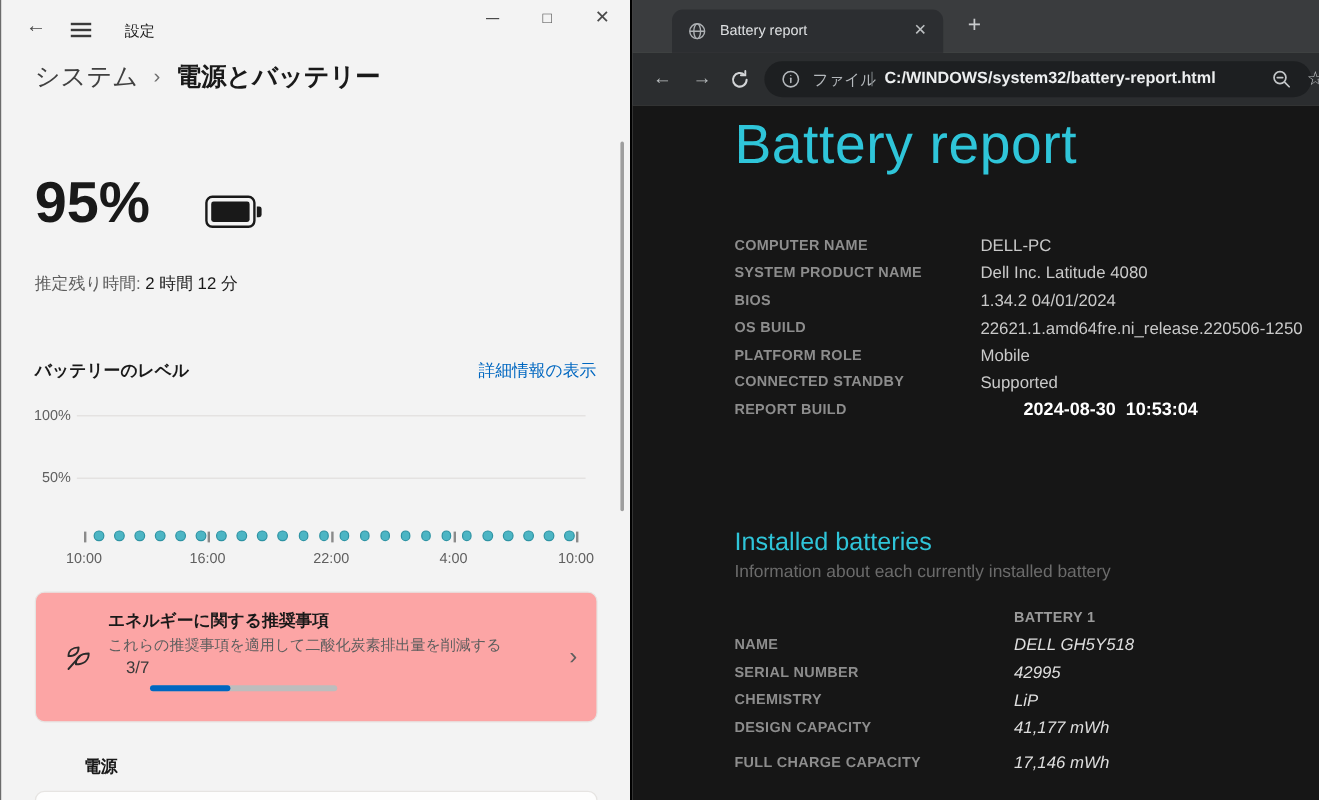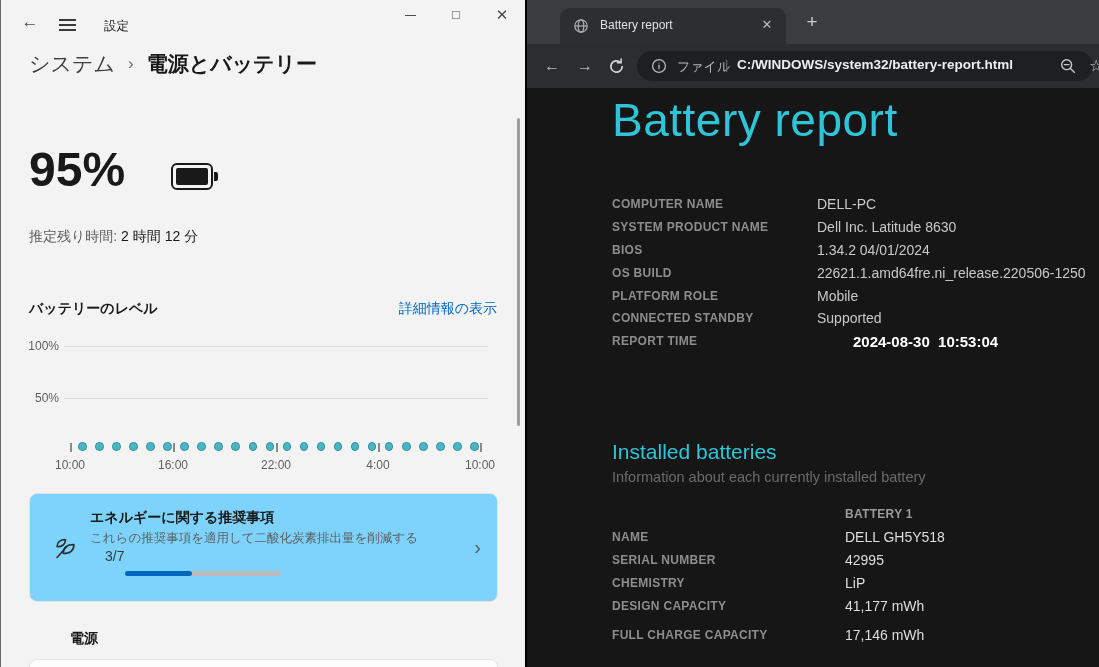--- a/index.html
+++ b/index.html
@@ -43,21 +43,21 @@
   .ln100 { top:346px; } .ln50 { top:398px; }
 
   .dotrow { position:absolute; left:63px; top:440px; width:424px; height:16px; }
   .lvldot { position:absolute; top:2px; width:8.6px; height:8.6px; border-radius:50%;
             background:#4cb5c4; border:1.6px solid #2e93a3; }
   .lvltick { position:absolute; top:3px; width:1.8px; height:9px; background:#8a8a8a; }
   .xlabels { position:absolute; left:63px; top:458px; width:424px; height:16px;
              font-size:12px; color:#5f5f5f; }
   .xlabels span { position:absolute; width:48px; text-align:center; transform:translateX(-24px); }
 
-  .e-card { position:absolute; left:28px; top:493px; width:469px; height:109px; background:#7dd3fc;
+  .e-card { position:absolute; left:28px; top:493px; width:469px; height:109px; background:#fca5a5;
             border:1px solid #e6e4e2; border-radius:8px; }
   .e-leaf { position:absolute; left:22px; top:41px; width:27px; height:27px; }
   .e-title { position:absolute; left:60px; top:15px; font-size:14px; font-weight:700; color:#191919; }
   .e-desc { position:absolute; left:60px; top:36px; font-size:12.5px; color:#5e5e5e; }
   .e-count { position:absolute; left:60px; top:54px; font-size:14px; color:#3a3a3a;margin-left:15px; }
   .e-track { position:absolute; left:95px; top:77px; width:156px; height:5px; border-radius:3px; background:#bdbdbd; }
   .e-fill { height:100%; border-radius:3px; background:#0067c0; }
   .e-chev { position:absolute; right:16px; top:42px; font-size:20px; color:#5e5e5e; }
 
   .s-power { position:absolute; left:28px; top:630px; font-size:14px; font-weight:700; color:#191919;margin-left:41px; }
@@ -97,21 +97,21 @@
   .sys-table { top:105px; }
   .r-row { display:flex; height:22.8px; align-items:center; }
   .r-label { width:205px; font-size:12px; font-weight:700; color:#8d8d8d; letter-spacing:.3px; }
   .r-value { font-size:14px; color:#c9c9c9; white-space:pre; }
   .r-value.bright { font-size:15px; font-weight:700; color:#ffffff;margin-left:36px; }
   .r-h2 { position:absolute; left:85px; top:352px; font-size:21px; color:#2fc5d9; }
   .r-sub { position:absolute; left:85px; top:381px; font-size:14.5px; color:#6b6b6b; }
   .bat-table { top:415px; }
   .bat-table .r-row { height:22.8px; }
   .bat-table .r-label { width:233px; }
-  .bat-table .r-value { color:#dedede; }
+  .bat-table .r-value { color:#dedede;font-style:italic; }
   .bat-head { font-size:12px; font-weight:700; color:#9a9a9a; letter-spacing:.3px; }
   .row-gap { height:7px; }
   svg { display:block; }
 </style>
 </head>
 <body>
 
 <div class="win" id="settings">
   <div class="s-titlebar">
     <div class="s-back">←</div>
@@ -253,40 +253,40 @@
   <div class="page">
     <div class="r-title">Battery report</div>
 
     <div class="r-table sys-table">
       <div class="r-row">
         <span class="r-label">COMPUTER NAME</span>
         <span class="r-value">DELL-PC</span>
       </div>
       <div class="r-row">
         <span class="r-label">SYSTEM PRODUCT NAME</span>
-        <span class="r-value">Dell Inc. Latitude 8630</span>
+        <span class="r-value">Dell Inc. Latitude 4080</span>
       </div>
       <div class="r-row">
         <span class="r-label">BIOS</span>
         <span class="r-value">1.34.2 04/01/2024</span>
       </div>
       <div class="r-row">
         <span class="r-label">OS BUILD</span>
         <span class="r-value">22621.1.amd64fre.ni_release.220506-1250</span>
       </div>
       <div class="r-row">
         <span class="r-label">PLATFORM ROLE</span>
         <span class="r-value">Mobile</span>
       </div>
       <div class="r-row">
         <span class="r-label">CONNECTED STANDBY</span>
         <span class="r-value">Supported</span>
       </div>
       <div class="r-row">
-        <span class="r-label">REPORT TIME</span>
+        <span class="r-label">REPORT BUILD</span>
         <span class="r-value bright">2024-08-30  10:53:04</span>
       </div>
     </div>
 
     <div class="r-h2">Installed batteries</div>
     <div class="r-sub">Information about each currently installed battery</div>
 
     <div class="r-table bat-table">
       <div class="r-row">
         <span class="r-label"></span>

